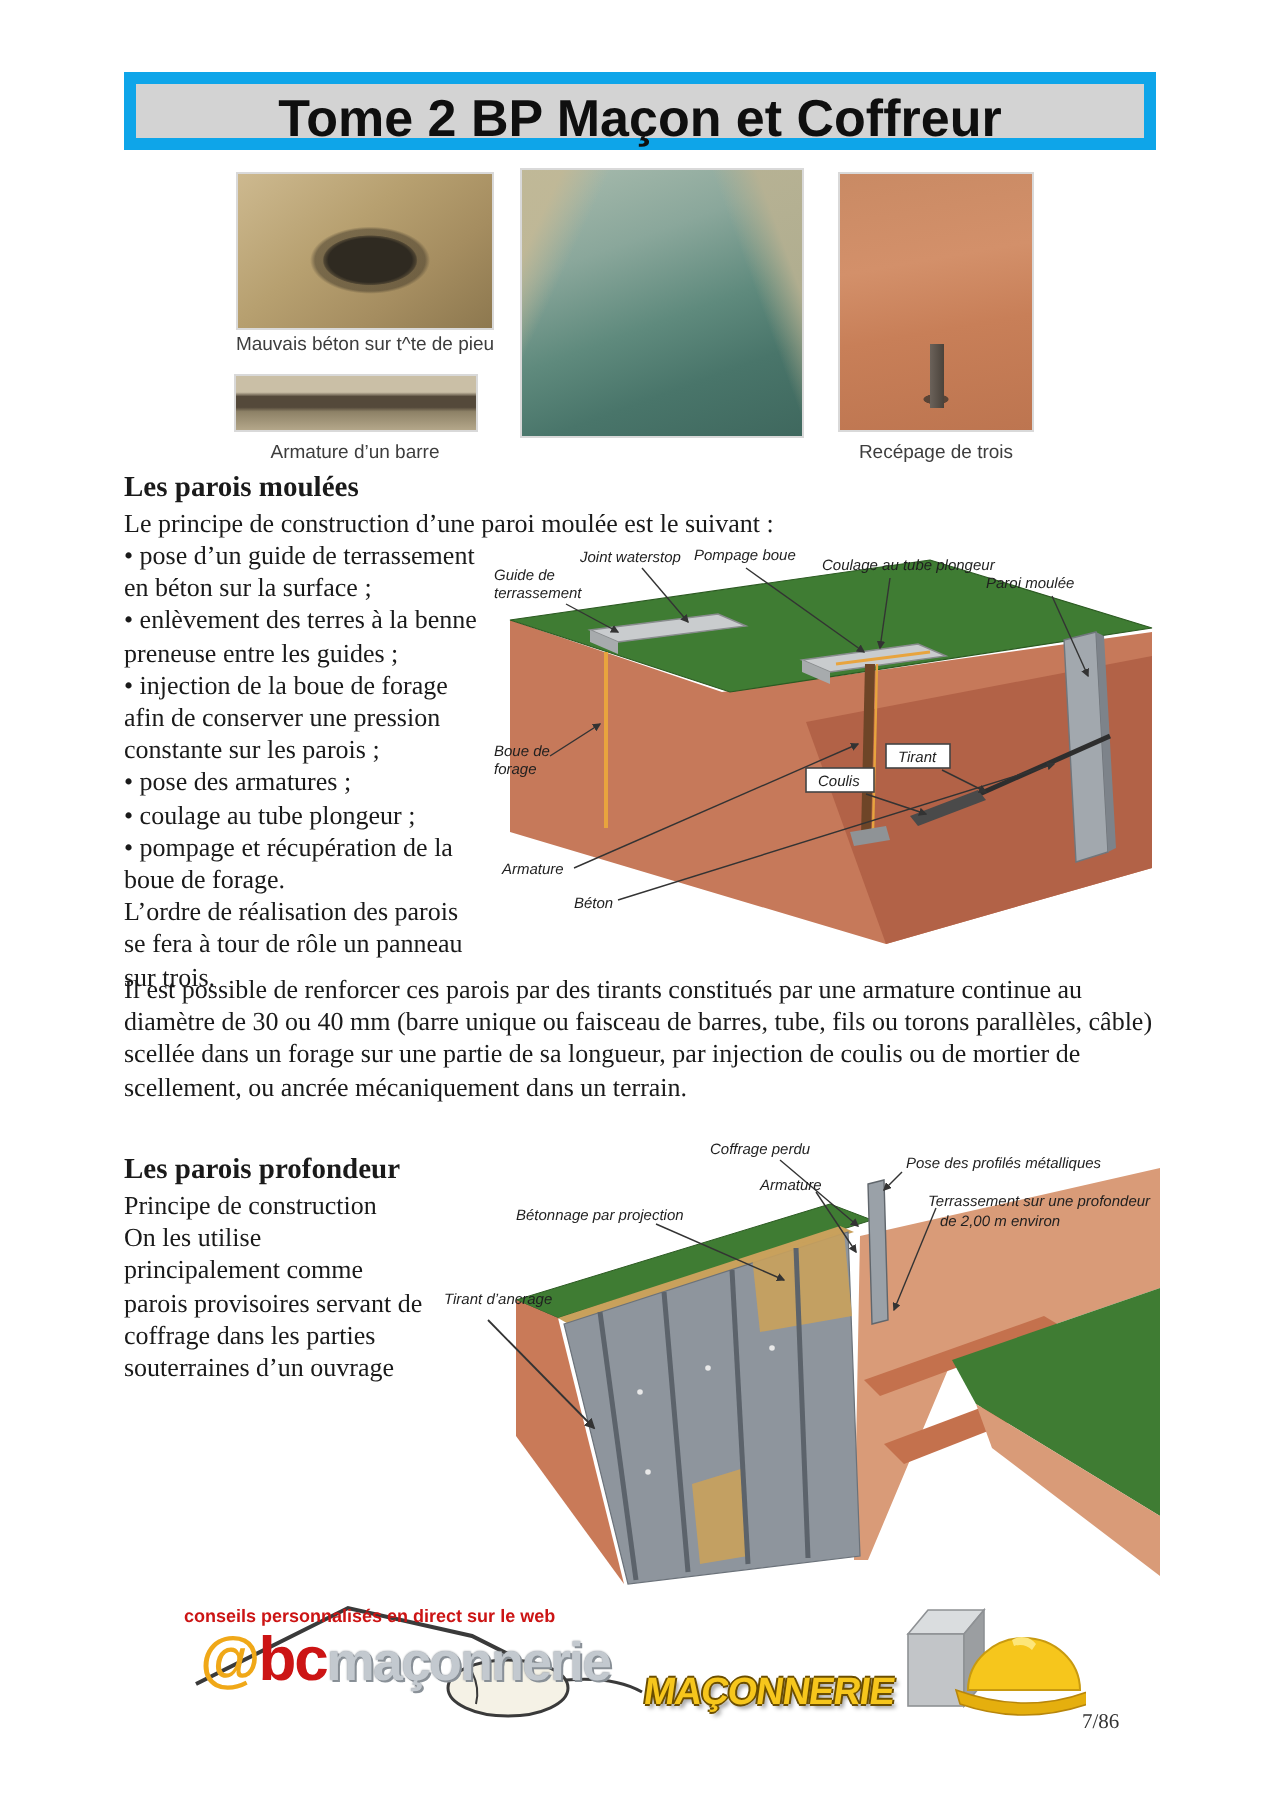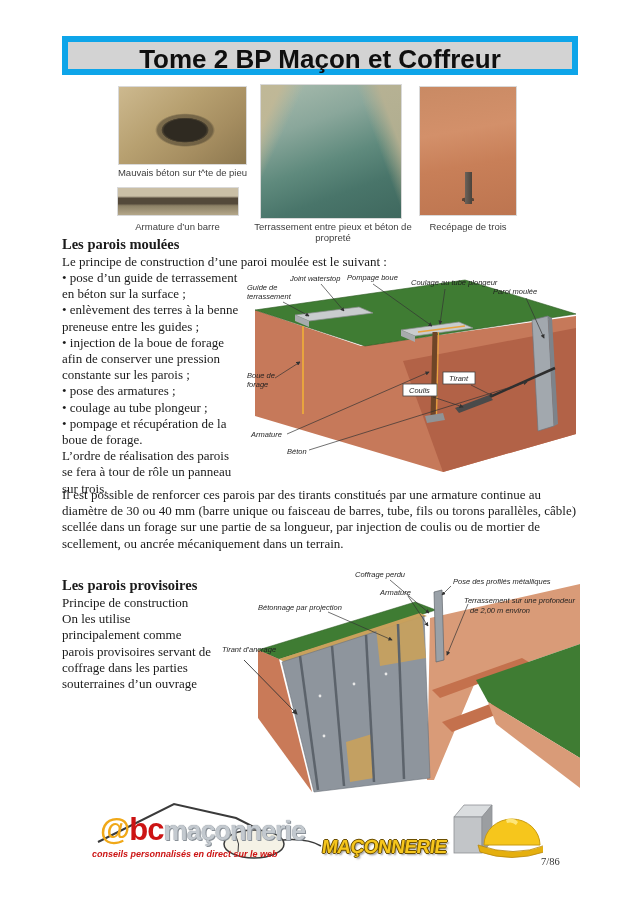--- a/index.html
+++ b/index.html
@@ -43,43 +43,42 @@
   
   .watermark{left:50px;top:346px;z-index:6;font-family:"Liberation Sans",sans-serif;
              font-weight:bold;font-size:88px;line-height:.92;letter-spacing:-3px;
              color:#8f8f8f;opacity:.40;pointer-events:none;white-space:pre-line;}
   
   .logo-text{left:100px;top:812px;font-family:"Liberation Sans",sans-serif;font-weight:bold;
              letter-spacing:-1px;z-index:3;}
   .logo-at{font-size:31px;color:#f0a818;}
   .logo-bc{font-size:31px;color:#cc1414;}
   .logo-mac{font-size:27px;color:#c3c9cf;text-shadow:0 0 1px #7d848b,1px 1px 0 #8b9299;}
-  .tagline{left:92px;top:849px;font-family:"Liberation Sans",sans-serif;font-weight:bold;
-           font-style:italic;font-size:9px;color:#cc1414;z-index:3;}
+  .tagline{left:92px;top:803px;font-family:"Liberation Sans",sans-serif;font-weight:bold;
+           font-size:9px;color:#cc1414;z-index:3;}
   .badge{left:322px;top:836px;font-family:"Liberation Sans",sans-serif;font-weight:bold;
          font-size:19px;letter-spacing:-.5px;color:#f6c61c;transform:skewX(-8deg);
          text-shadow:-1px 0 0 #6b4e00,1px 0 0 #6b4e00,0 -1px 0 #6b4e00,0 1px 0 #6b4e00,2px 2px 2px #999;}
   .page-num{left:541px;top:856px;font-size:10.5px;color:#333;}
 </style>
 </head>
 <body>
 
 <div id="page">
 
   <div class="abs title-box">Tome 2 BP Maçon et Coffreur</div>
 
   <div class="abs photo photo1"></div>
   <div class="abs photo photo2"></div>
   <div class="abs photo photo3"></div>
   <div class="abs photo photo4"></div>
   <div class="abs post4"></div>
 
   <div class="abs caption" style="left:105px;top:167px;width:155px;">Mauvais béton sur t^te de pieu</div>
   <div class="abs caption" style="left:110px;top:221px;width:135px;">Armature d’un barre</div>
-  <div class="abs caption" style="left:243px;top:221px;width:180px;">Terrassement entre pieux et béton de propreté</div>
   <div class="abs caption" style="left:413px;top:221px;width:110px;">Recépage de trois</div>
 
   <div class="abs h2" style="left:62px;top:236px;">Les parois moulées</div>
   <div class="abs body-text pre" style="left:62px;top:270px;width:200px;">• pose d’un guide de terrassement
 en béton sur la surface ;
 • enlèvement des terres à la benne
 preneuse entre les guides ;
 • injection de la boue de forage
 afin de conserver une pression
 constante sur les parois ;
@@ -145,21 +144,21 @@
     <text x="206" y="115" class="boxed">Tirant</text>
     <text x="8" y="171">Armature</text>
     <text x="44" y="188">Béton</text>
   </svg>
 
   <div class="abs body-text pre" style="left:62px;top:487px;width:525px;">Il est possible de renforcer ces parois par des tirants constitués par une armature continue au
 diamètre de 30 ou 40 mm (barre unique ou faisceau de barres, tube, fils ou torons parallèles, câble)
 scellée dans un forage sur une partie de sa longueur, par injection de coulis ou de mortier de
 scellement, ou ancrée mécaniquement dans un terrain.</div>
 
-  <div class="abs h2" style="left:62px;top:577px;">Les parois provisoires</div>
+  <div class="abs h2" style="left:62px;top:577px;">Les parois profondeur</div>
   <div class="abs body-text pre" style="left:62px;top:595px;width:200px;">Principe de construction
 On les utilise
 principalement comme
 parois provisoires servant de
 coffrage dans les parties
 souterraines d’un ouvrage</div>
 
   <svg class="abs" style="left:220px;top:566px;" width="360" height="238" viewBox="0 0 360 238">
     <defs>
       <marker id="ah2" markerWidth="6" markerHeight="6" refX="5" refY="3" orient="auto">

